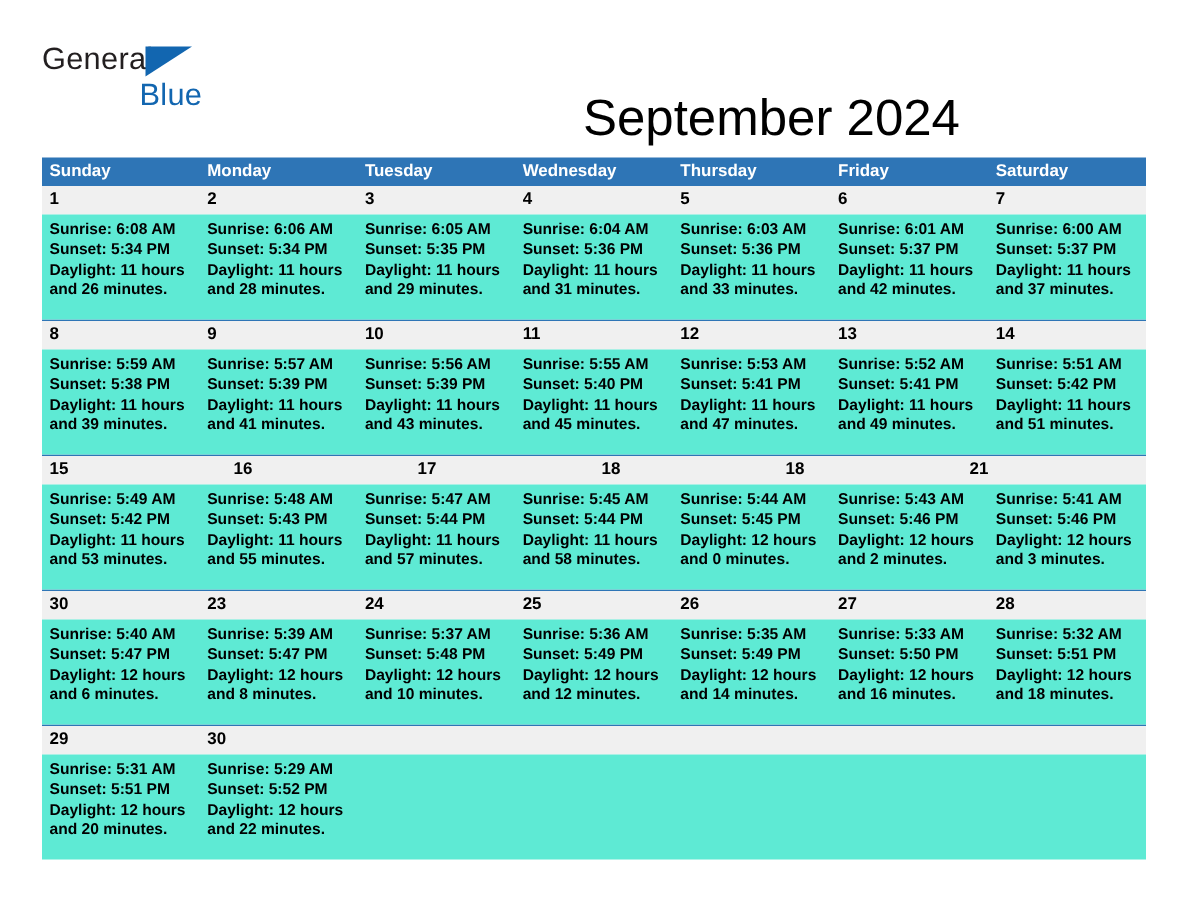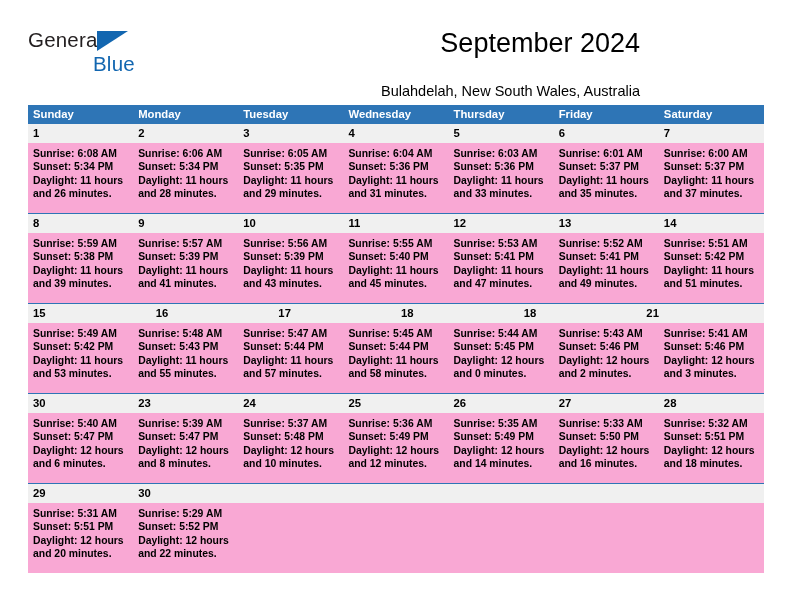--- a/index.html
+++ b/index.html
@@ -66,25 +66,26 @@
     white-space: nowrap;
   }
 
   .title-block {
     position: absolute;
     right: 0;
     top: -2px;
     text-align: right;
   }
   .cal-title {
-    font-size: 27px;
+    font-size: 34px;
     font-weight: normal;
     color: #000;
     line-height: 34px;
     white-space: nowrap;
+    margin-top: 36px;
   }
   .cal-subtitle {
     font-size: 14.5px;
     color: #000;
     line-height: 22px;
     margin-top: 20px;
     white-space: nowrap;
   }
 
   
@@ -129,21 +130,21 @@
     font-size: 11.3px;
     line-height: 19px;
     color: #000;
     padding-left: 5px;
     box-sizing: border-box;
     white-space: nowrap;
     overflow: hidden;
   }
   .detail-row {
     display: flex;
-    background: #f9a8d4;
+    background: #5eead4;
     height: 70px;
   }
   .detail {
     flex: 1 1 0;
     min-width: 0;
     padding: 4px 5px 0 5px;
     box-sizing: border-box;
     font-size: 10.4px;
     line-height: 13.4px;
     color: #000;
@@ -227,21 +228,21 @@
             <div class="detail">
               <div class="line">Sunrise: 6:03 AM</div>
               <div class="line">Sunset: 5:36 PM</div>
               <div class="line">Daylight: 11 hours</div>
               <div class="line">and 33 minutes.</div>
             </div>
             <div class="detail">
               <div class="line">Sunrise: 6:01 AM</div>
               <div class="line">Sunset: 5:37 PM</div>
               <div class="line">Daylight: 11 hours</div>
-              <div class="line">and 35 minutes.</div>
+              <div class="line">and 42 minutes.</div>
             </div>
             <div class="detail">
               <div class="line">Sunrise: 6:00 AM</div>
               <div class="line">Sunset: 5:37 PM</div>
               <div class="line">Daylight: 11 hours</div>
               <div class="line">and 37 minutes.</div>
             </div>
           </div>
         </div>
         <div class="week">

